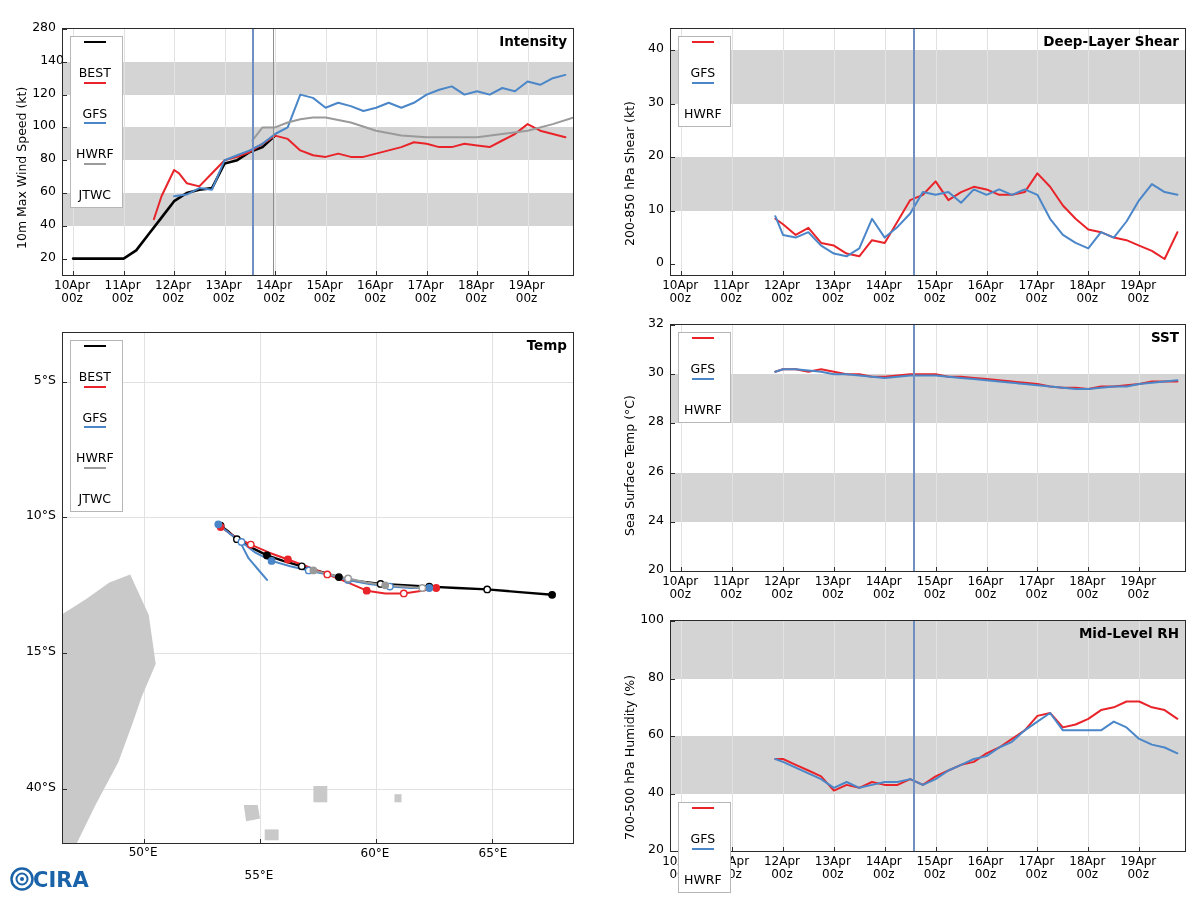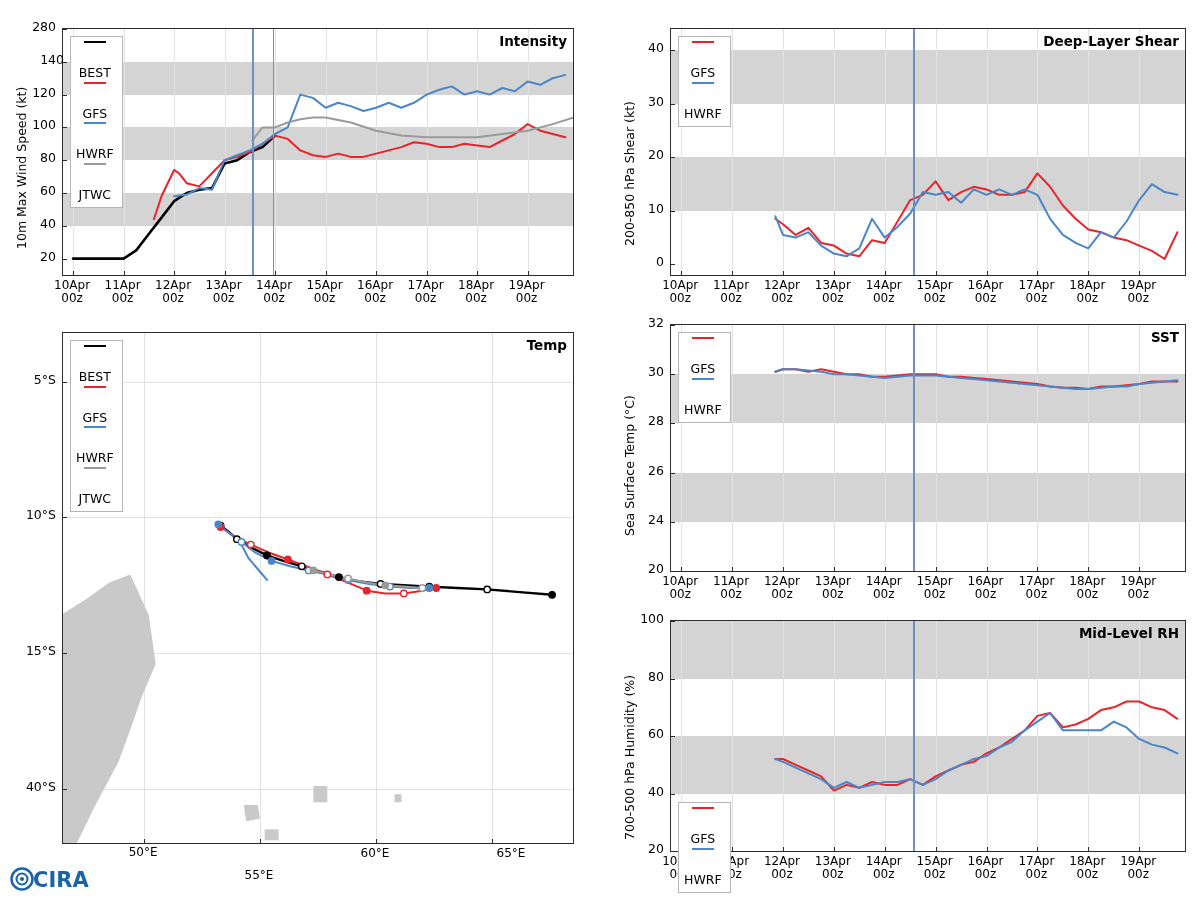--- a/index.html
+++ b/index.html
@@ -331,21 +331,21 @@
           <span>HWRF</span>
         </div>
       <div class="row">
           <span class="swatch" style="border-top-color:#9a9a9a;"></span>
           <span>JTWC</span>
         </div>
     </div>
   <div class="xtick" style="left: 115.136px; top: 518px; width: 56px;">50°E</div>
       <div class="xtick" style="left: 231.045px; top: 541px; width: 56px;">55°E</div>
       <div class="xtick" style="left: 346.955px; top: 519px; width: 56px;">60°E</div>
-      <div class="xtick" style="left: 483px; top: 519px; width: 56px;">65°E</div>
+      <div class="xtick" style="left: 465px; top: 519px; width: 56px;">65°E</div>
       <div class="ytick" style="left: 10px; top: 43.8298px; width: 46px;">5°S</div>
       <div class="ytick" style="left: 10px; top: 179.468px; width: 46px;">10°S</div>
       <div class="ytick" style="left: 10px; top: 315.106px; width: 46px;">15°S</div>
       <div class="ytick" style="left: 10px; top: 450.745px; width: 46px;">40°S</div>
     </div>
 
   <div class="panel" style="left:606px; top:24px; width:594px; height:290px;">
     <div class="plot" id="plot-shear" style="left:64px; top:4px; width:516px; height:248px;">
       <div class="panel-title">Deep-Layer Shear</div>
     <div class="band" style="top: 128.348px; height: 53.4783px;"></div>

